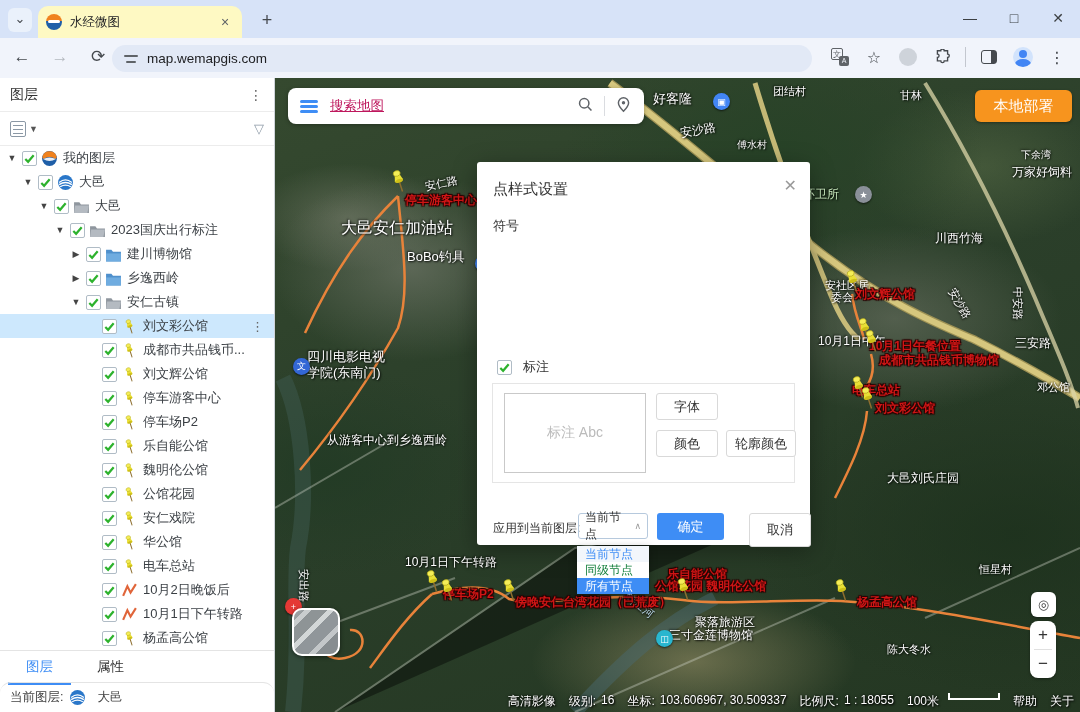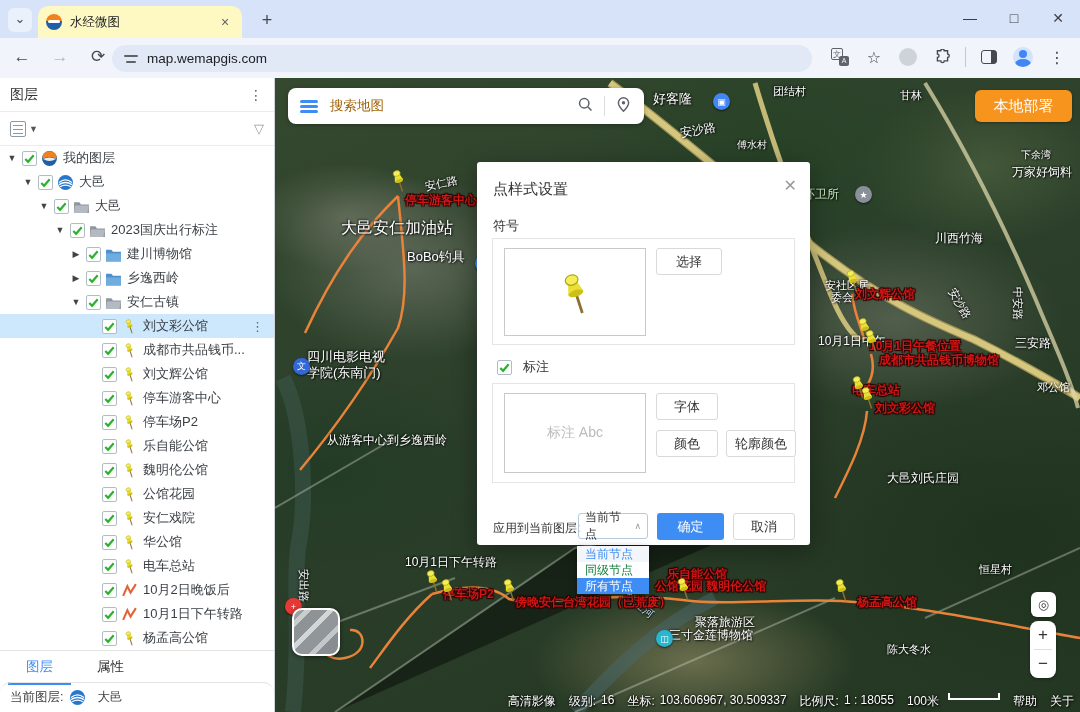--- a/index.html
+++ b/index.html
@@ -108,21 +108,21 @@
   .mpoi { position:absolute; width:17px; height:17px; border-radius:50% 50% 50% 50%; color:#fff;
     font-size:9px; display:flex; align-items:center; justify-content:center;
     box-shadow:0 1px 2px rgba(0,0,0,.6); }
   .mpoi::after { content:""; position:absolute; left:5.5px; bottom:-4px;
     border-left:3px solid transparent; border-right:3px solid transparent; border-top:5px solid inherit; }
   .searchbar { position:absolute; left:13px; top:10px; width:356px; height:36px; background:#fff;
     border-radius:8px; box-shadow:0 1px 4px rgba(0,0,0,.3); display:flex; align-items:center; padding:0 12px; }
   .burger { width:18px; height:12px; position:relative; flex:none; margin-right:12px; }
   .burger i { position:absolute; left:0; width:18px; height:2.5px; background:#3e8df5; border-radius:2px; }
   .burger i:nth-child(1){top:0;} .burger i:nth-child(2){top:5px;} .burger i:nth-child(3){top:10px;}
-  .searchbar .ph { flex:1; font-size:13.5px; color:#a16207; }
+  .searchbar .ph { flex:1; font-size:13.5px; color:#be185d;text-decoration:underline; }
   .sico { color:#5f6368; flex:none; }
   .searchbar .div { width:1px; height:20px; background:#dadce0; margin:0 10px; flex:none; }
   .deploy { position:absolute; right:8px; top:12px; width:97px; height:32px; background:#f7941e;
     color:#fff; font-size:15px; border:none; border-radius:6px; display:flex; align-items:center;
     justify-content:center; box-shadow:0 1px 3px rgba(0,0,0,.35); }
   .thumb { position:absolute; left:17px; top:530px; width:48px; height:48px; border:2px solid #fff;
     border-radius:10px; box-shadow:0 1px 4px rgba(0,0,0,.5);
     background:linear-gradient(135deg,#9aa0a2 0 12%, #c9cdce 12% 20%, #8e9496 20% 38%, #d2d6d7 38% 46%, #90969a 46% 66%, #c3c7c9 66% 74%, #878d90 74% 100%); }
   .locbtn { position:absolute; right:24px; top:514px; width:25px; height:25px; background:#fff;
     border-radius:6px; box-shadow:0 1px 3px rgba(0,0,0,.4); color:#444; font-size:13px;
@@ -150,21 +150,21 @@
   .box2 .preview { height:80px; color:#bbb; font-size:14px; }
   .dbtn { position:absolute; height:27px; border:1px solid #d9d9d9; border-radius:3px; background:#fff;
     font-size:13px; color:#333; display:flex; align-items:center; justify-content:center; }
   .cbrow { position:absolute; left:16px; top:196px; display:flex; align-items:center; gap:7px; }
   .dlg-foot-label { position:absolute; left:16px; top:358px; font-size:12px; }
   .dselect { position:absolute; left:101px; top:351px; width:70px; height:26px; border:1px solid #b6c9dd;
     border-radius:3px; display:flex; align-items:center; padding:0 6px; gap:4px; font-size:12px; }
   .dselect .chev { margin-left:auto; color:#999; font-size:9px; }
   .okbtn { position:absolute; left:180px; top:351px; width:67px; height:27px; background:#3e8df5;
     border:none; border-radius:3px; color:#fff; font-size:13px; display:flex; align-items:center; justify-content:center; }
-  .cancelbtn { position:absolute; left:256px; top:351px; width:62px; height:27px; }
+  .cancelbtn { position:absolute; left:272px; top:351px; width:62px; height:34px; }
   .ddmenu { position:absolute; left:577px; top:546px; width:72px; background:#fff;
     box-shadow:0 2px 8px rgba(0,0,0,.3); z-index:30; font-size:12px; }
   .ddopt { height:16px; display:flex; align-items:center; padding:0 8px; color:#15803d; background:#fff; }
   .ddopt.selected { color:#3e8df5; background:#f2f6fb; }
   .ddopt.hover { color:#fff; background:#3e8df5; }
 </style>
 </head>
 <body>
 
 <div class="stage">
@@ -824,33 +824,20 @@
         </span>
       <span>帮助</span>
       <span>关于</span>
     </div>
   </div>
 
   <div class="dialog">
     <div class="dlg-title">点样式设置</div>
     <div class="dlg-x">✕</div>
     <div class="dlg-sec">符号</div>
-    <div class="box1">
-      <div class="preview">
-        <span id="dlg-pin" style="width:34px;height:44px;display:block;"><svg viewBox="0 0 20 28">
-              <g transform="rotate(-18 10 12)">
-                <line x1="10" y1="15" x2="10" y2="26" stroke="#8d6e2f" stroke-width="1.6"></line>
-                <ellipse cx="10" cy="13.5" rx="4.6" ry="2.3" fill="#cdbf18"></ellipse>
-                <path d="M5.4 13.5 Q10 10.2 14.6 13.5 L12.6 6.8 Q10 5 7.4 6.8 Z" fill="#e9df35"></path>
-                <ellipse cx="10" cy="5.6" rx="3.8" ry="3" fill="#f5ee58" stroke="#ada214" stroke-width="0.7"></ellipse>
-              </g>
-            </svg></span>
-      </div>
-      <button class="dbtn" style="left:163px;top:9px;width:66px;">选择</button>
-    </div>
     <div class="cbrow">
       <span class="cb">
         <svg viewBox="0 0 14 14">
             <path d="M2.5 7.5 L5.5 10.5 L11.5 3.5" stroke="#2db22d" stroke-width="2.4" fill="none"></path>
           </svg>
         </span>
       <span>标注</span>
     </div>
     <div class="box2">
       <div class="preview">标注 Abc</div>

